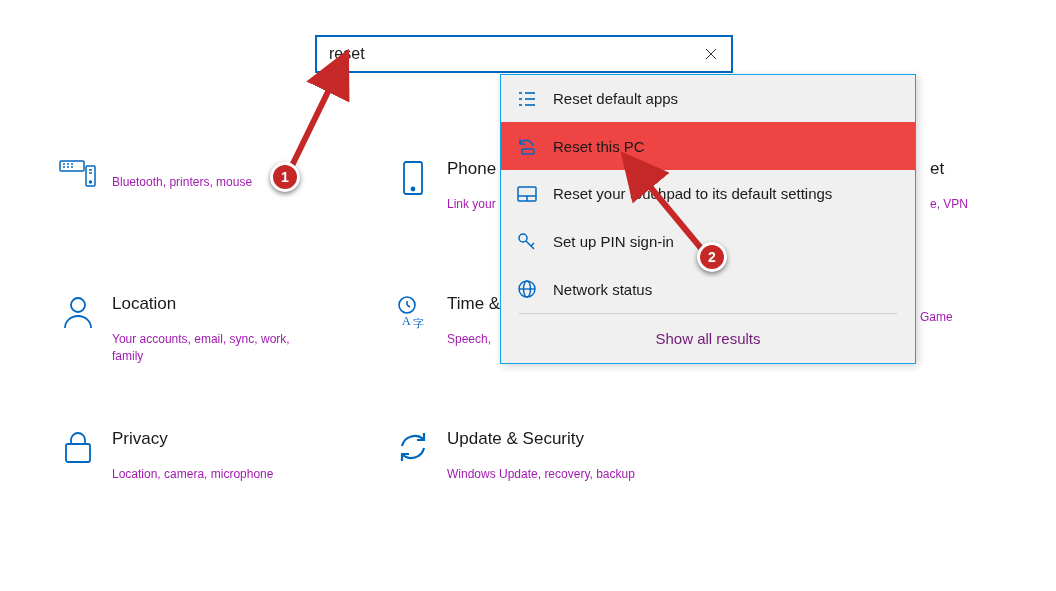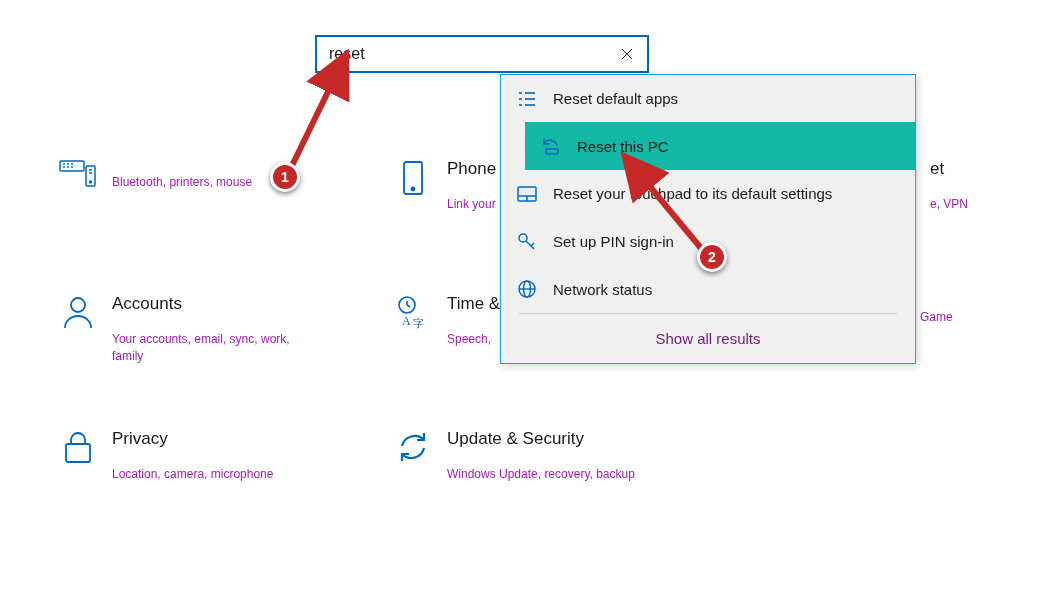--- a/index.html
+++ b/index.html
@@ -11,21 +11,21 @@
     font-family: "Segoe UI", Tahoma, sans-serif;
     background: #ffffff;
     color: #1a1a1a;
     position: relative;
     overflow: hidden;
   }
   .search-wrap {
     position: absolute;
     left: 315px;
     top: 35px;
-    width: 334px;
+    width: 418px;
     height: 38px;
   }
   .search-box {
     width: 100%;
     height: 100%;
     border: 2px solid #0067c0;
     display: flex;
     align-items: center;
     padding: 0 10px;
     background: #fff;
@@ -83,21 +83,21 @@
     box-shadow: 2px 2px 8px rgba(0,0,0,0.18);
   }
   .suggest .row {
     display: flex;
     align-items: center;
     padding: 15px 14px;
     font-size: 15px;
     color: #1a1a1a;
     cursor: pointer;
   }
-  .suggest .row.sel { background: #14b8a6; margin-left: 24px; }
+  .suggest .row.sel { background: #ef4444; }
   .suggest .row .sicon {
     width: 24px;
     display: flex;
     justify-content: center;
     color: #0067c0;
     margin-right: 14px;
   }
   .suggest .divider {
     height: 1px;
     background: #cfcfcf;
@@ -171,21 +171,21 @@
 </div>
 
 <div class="tile accounts">
   <div class="ticon">
     <svg width="32" height="34" viewBox="0 0 32 34" fill="none" stroke="#0067c0" stroke-width="1.8">
       <circle cx="16" cy="10" r="7"></circle>
       <path d="M3 33c0-7 6-12 13-12s13 5 13 12"></path>
     </svg>
   </div>
   <div class="tbody">
-    <div class="ttitle">Accounts</div>
+    <div class="ttitle">Location</div>
     <div class="tsub">Your accounts, email, sync, work, family</div>
   </div>
 </div>
 
 <div class="tile privacy">
   <div class="ticon">
     <svg width="30" height="34" viewBox="0 0 30 34" fill="none" stroke="#0067c0" stroke-width="1.8">
       <rect x="3" y="14" width="24" height="18" rx="2"></rect>
       <path d="M8 14v-4a7 7 0 0 1 14 0v4"></path>
     </svg>

